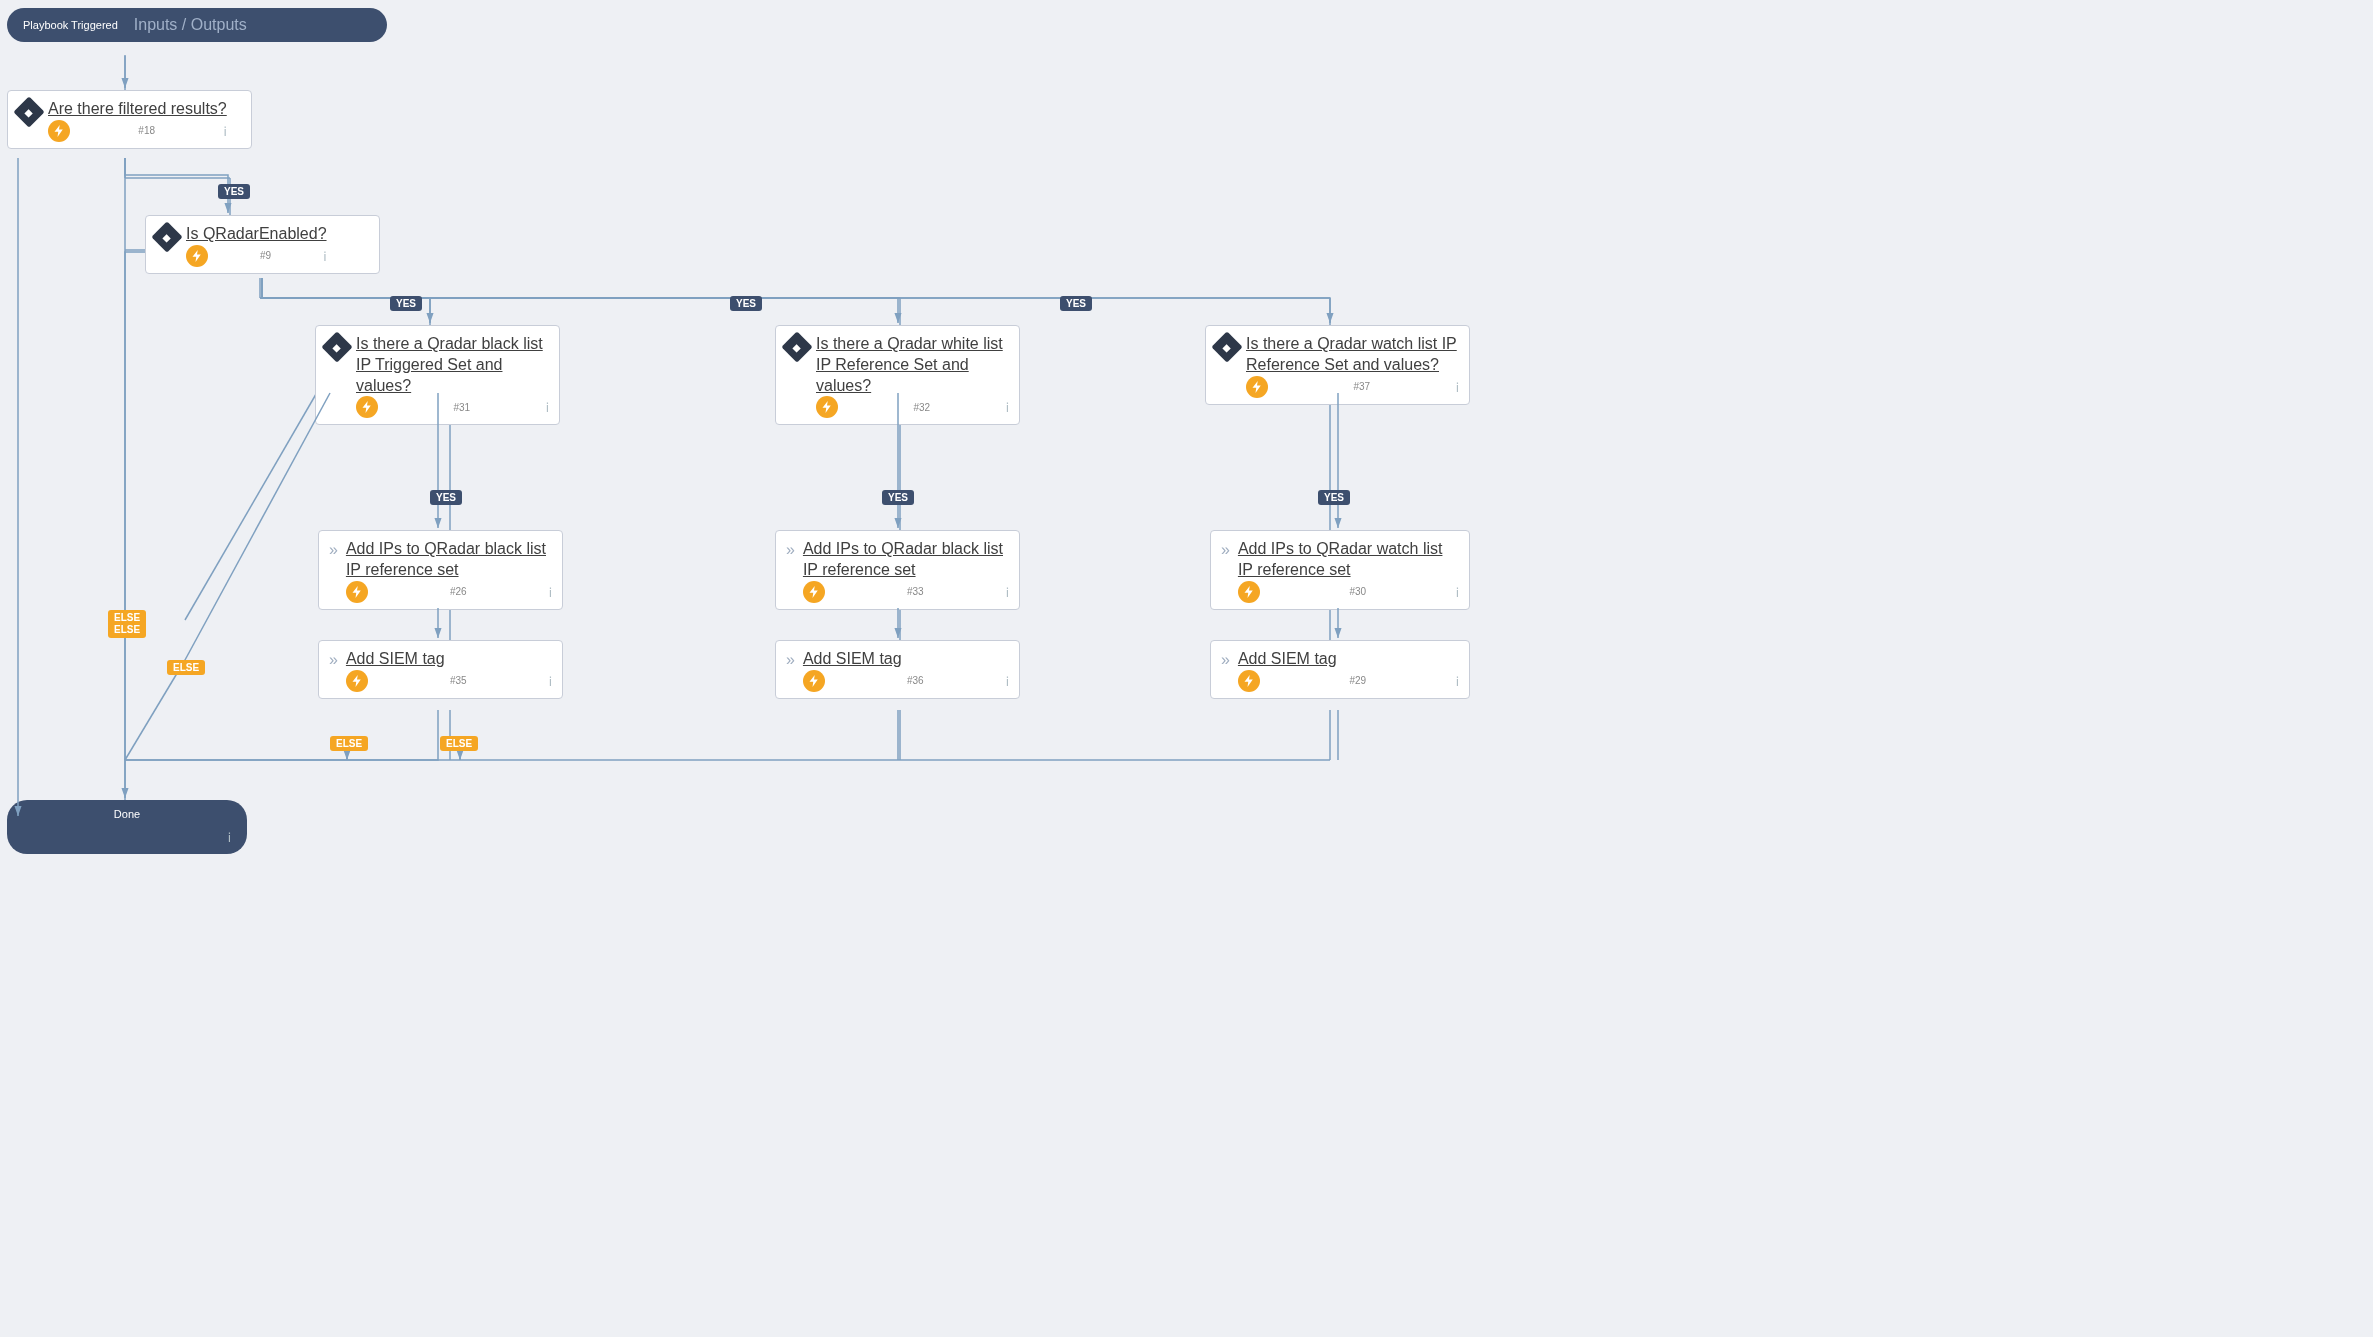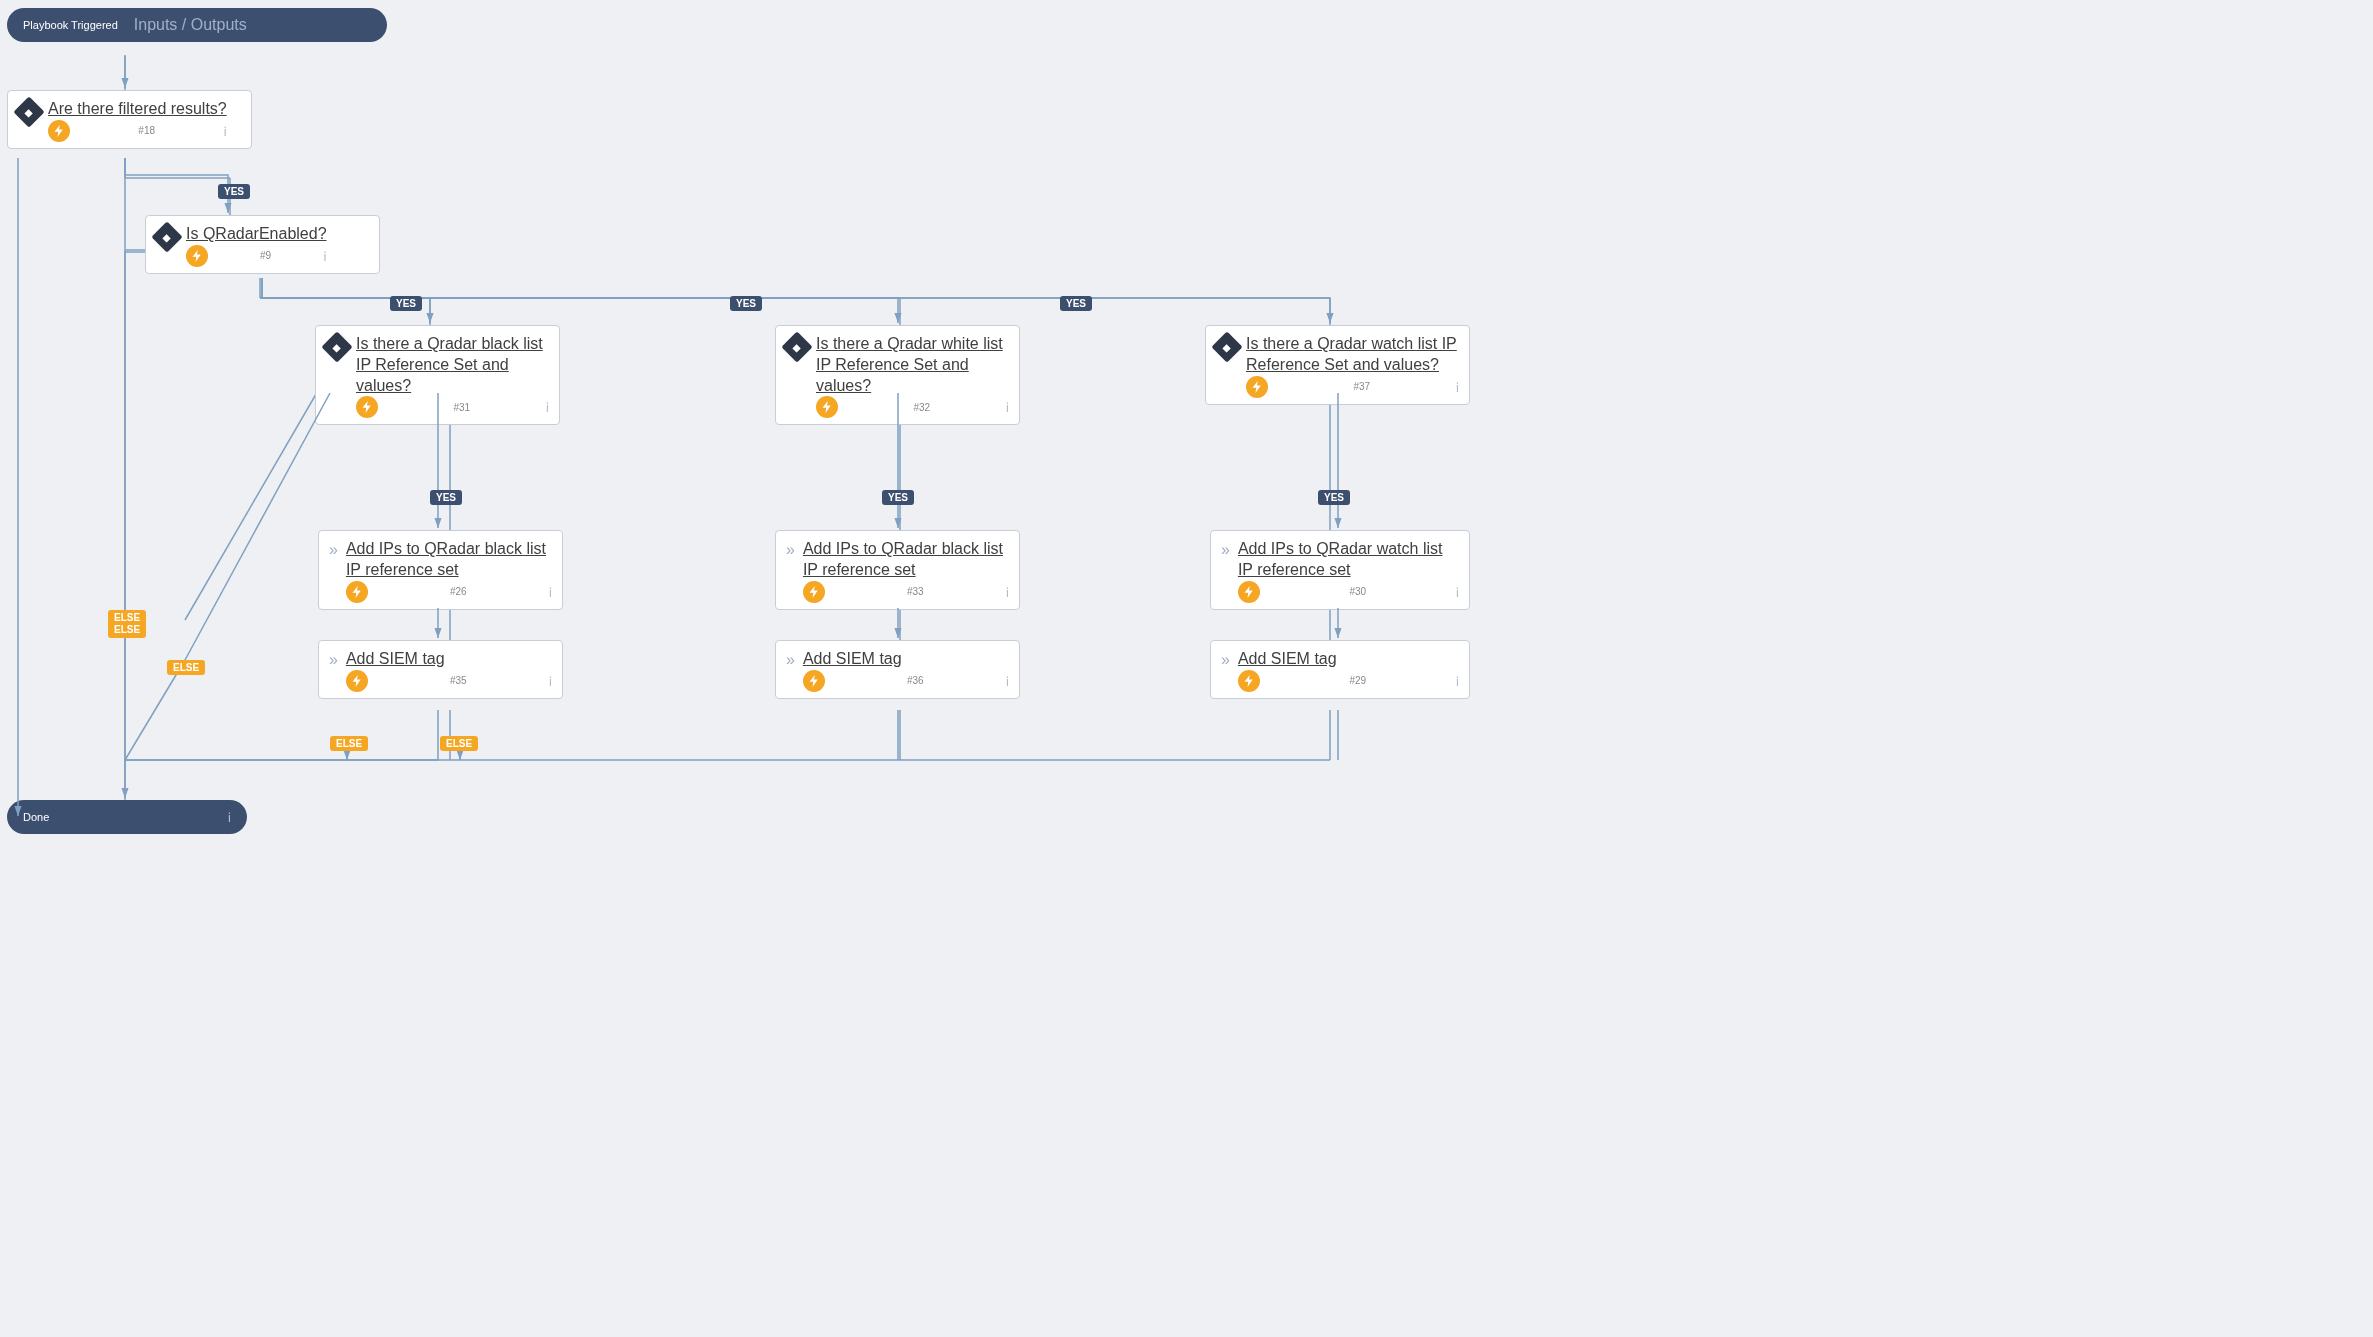--- a/index.html
+++ b/index.html
@@ -253,21 +253,21 @@
 <div class="label-badge label-yes" style="left: 730px; top: 296px;">YES</div>
 
 <div class="label-badge label-yes" style="left: 1060px; top: 296px;">YES</div>
 
 <div style="position:absolute; left: 315px; top: 325px; background:#fff; border:1px solid #c8cdd8; border-radius:4px; padding: 8px 10px 6px 10px; width: 245px;">
   <div style="display:flex; align-items:flex-start; gap:8px;">
     <div class="diamond-icon" style="margin-top:2px; flex-shrink:0; width:22px; height:22px;">
       <div class="diamond-icon-inner">◆</div>
     </div>
     <div style="flex:1;">
-      <div class="node-title">Is there a Qradar black list IP Reference Set and values?</div>
+      <div class="node-title">Is there a Qradar black list IP Triggered Set and values?</div>
       <div class="node-footer">
         <div class="lightning-badge">
           <svg viewBox="0 0 12 16" fill="#fff">
                 <path d="M7 0L0 9h5l-1 7 7-10H6z"></path>
               </svg>
         </div>
         <span class="node-id">#31</span>
         <span class="info-icon">ℹ</span>
       </div>
     </div>
@@ -429,21 +429,21 @@
 </div>
 
 <div class="label-badge label-else" style="left: 108px; top: 610px; line-height:1.2;">ELSE<br>ELSE</div>
 
 <div class="label-badge label-else" style="left: 167px; top: 660px;">ELSE</div>
 
 <div class="label-badge label-else" style="left: 330px; top: 736px;">ELSE</div>
 
 <div class="label-badge label-else" style="left: 440px; top: 736px;">ELSE</div>
 
-<div class="pill-node" style="left: 7px; top: 800px; width: 240px;">
+<div class="pill-node" style="left: 7px; top: 800px; width: 240px; flex-direction: column;">
   <span class="pill-node-title">Done</span>
   <span class="info-icon" style="margin-left:auto;">ℹ</span>
 </div>
 
 <svg style="position:absolute; top:0; left:0; width:2373px; height:1337px; pointer-events:none;" xmlns="http://www.w3.org/2000/svg">
   <defs>
     <marker id="arr" markerWidth="7" markerHeight="5" refX="7" refY="2.5" orient="auto">
       <polygon points="0 0, 7 2.5, 0 5" fill="#7fa0c0"></polygon>
     </marker>
   </defs>

